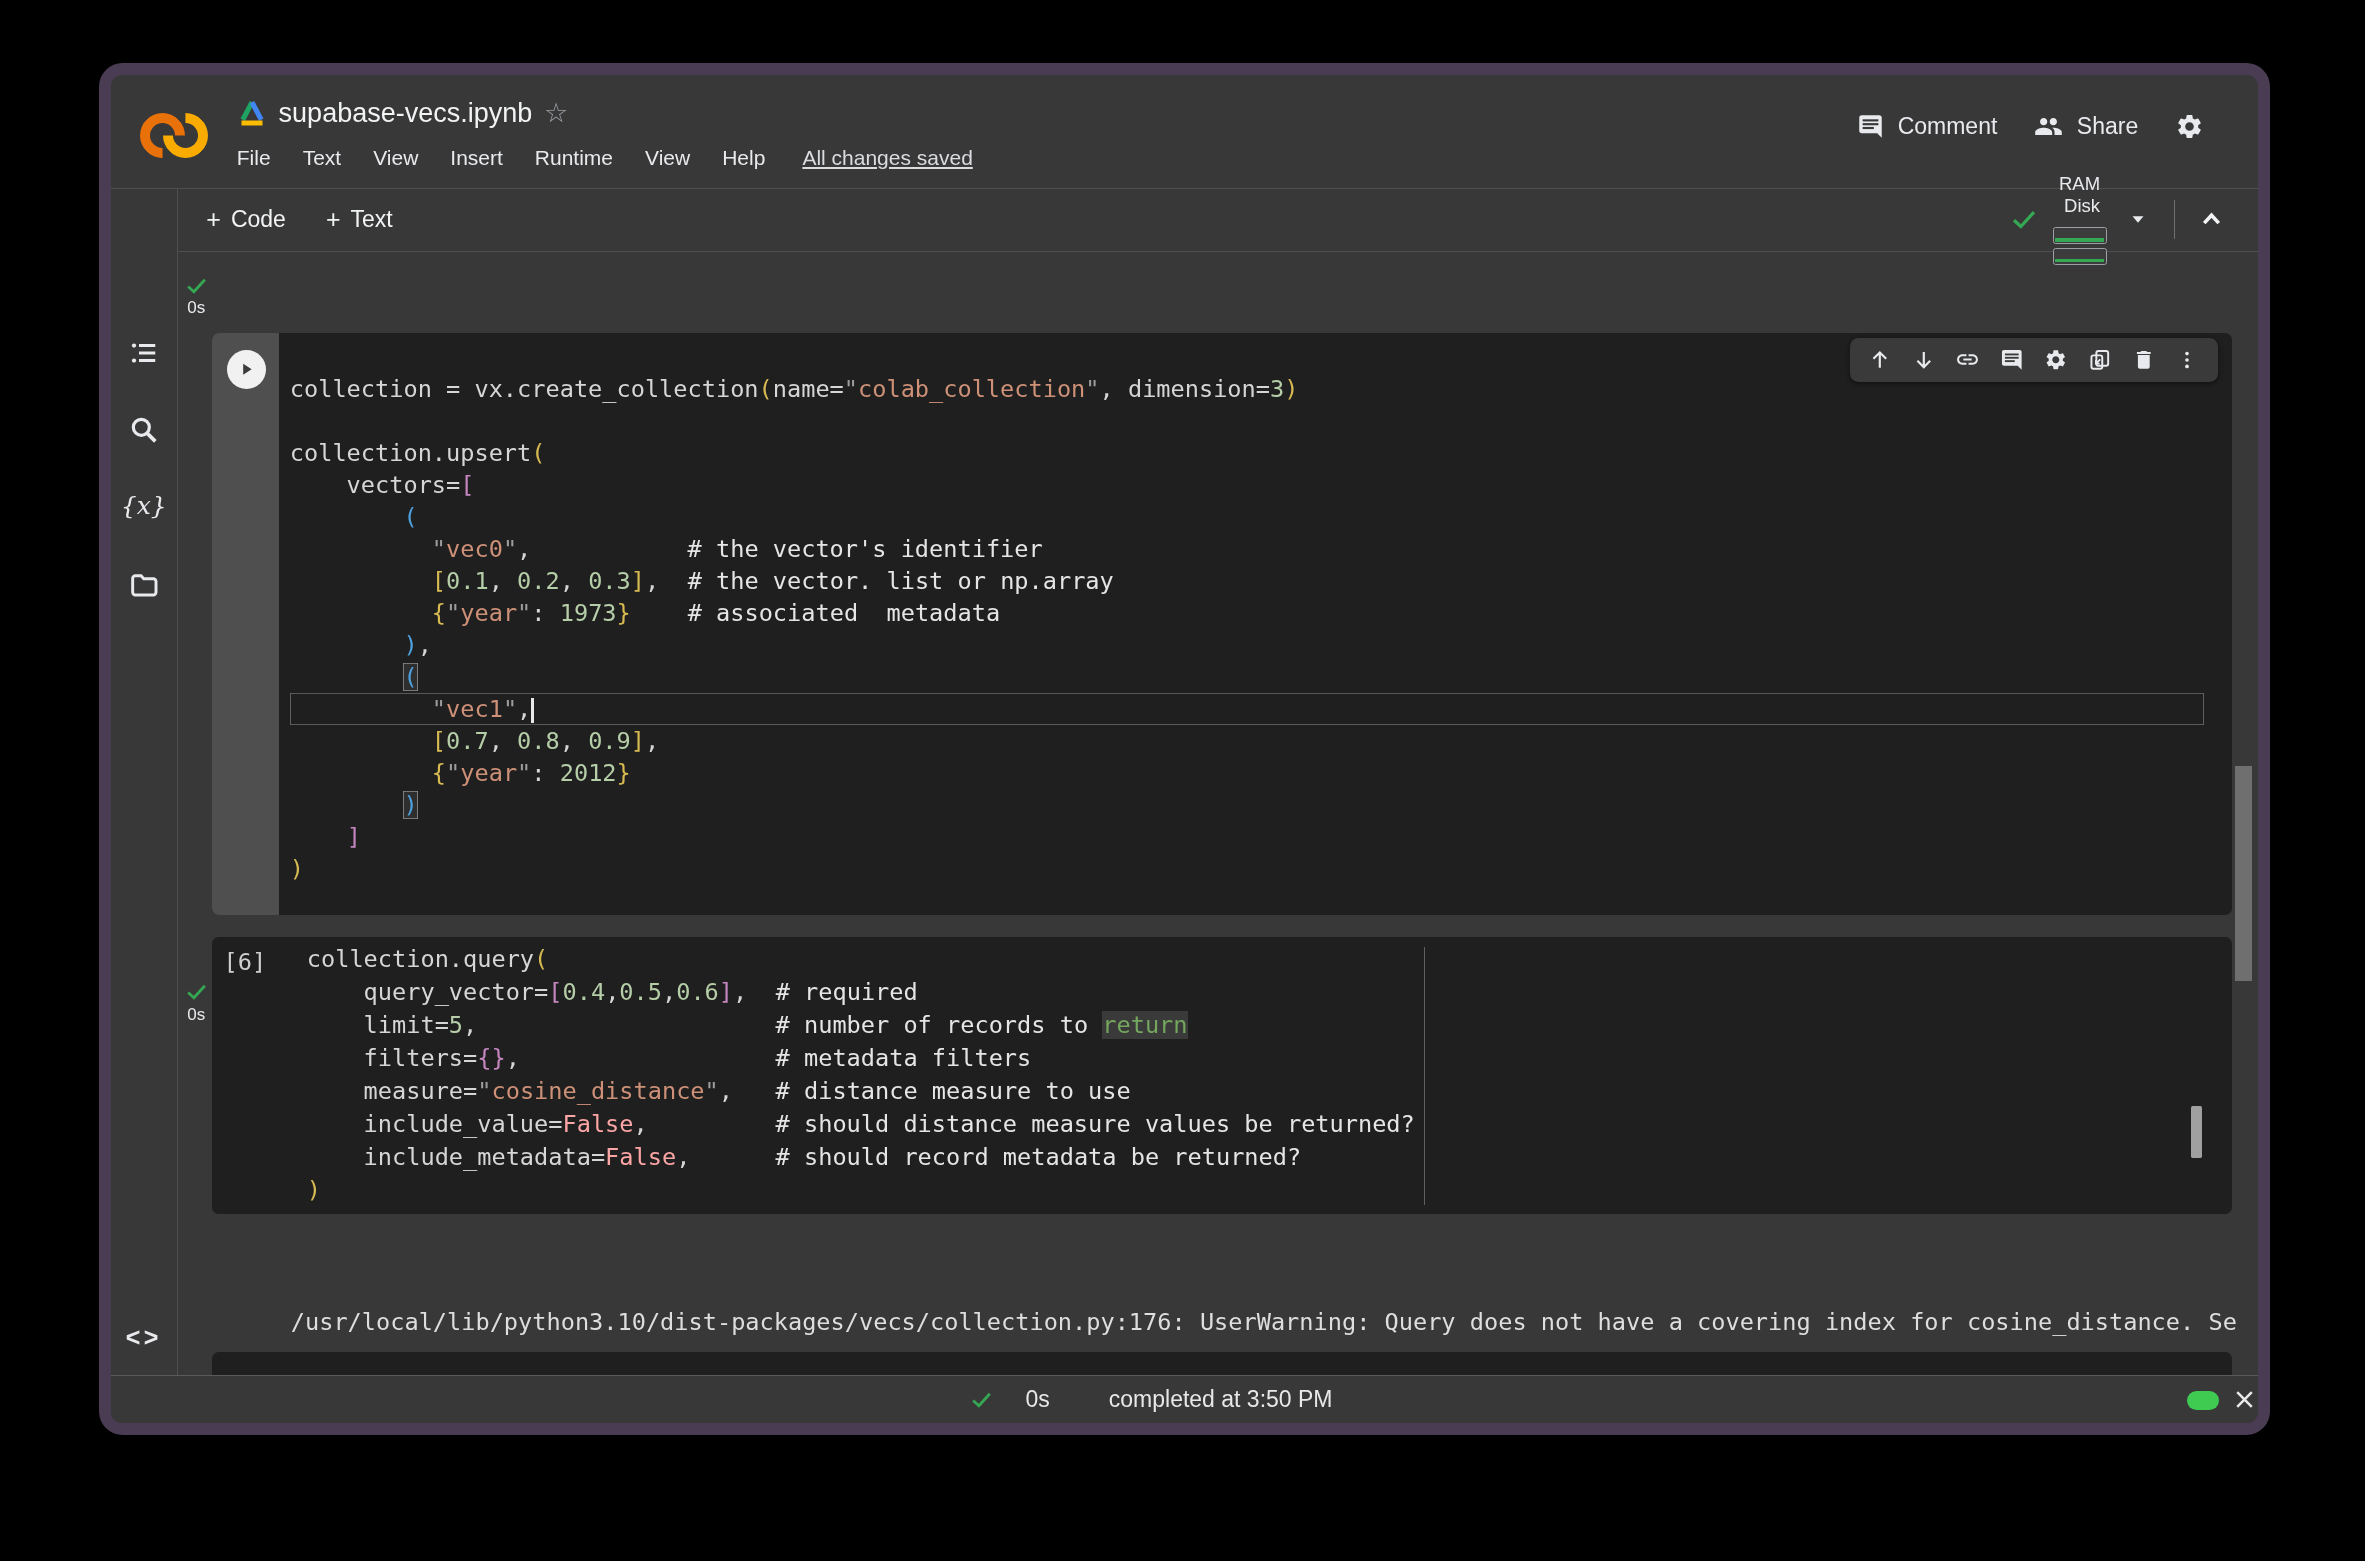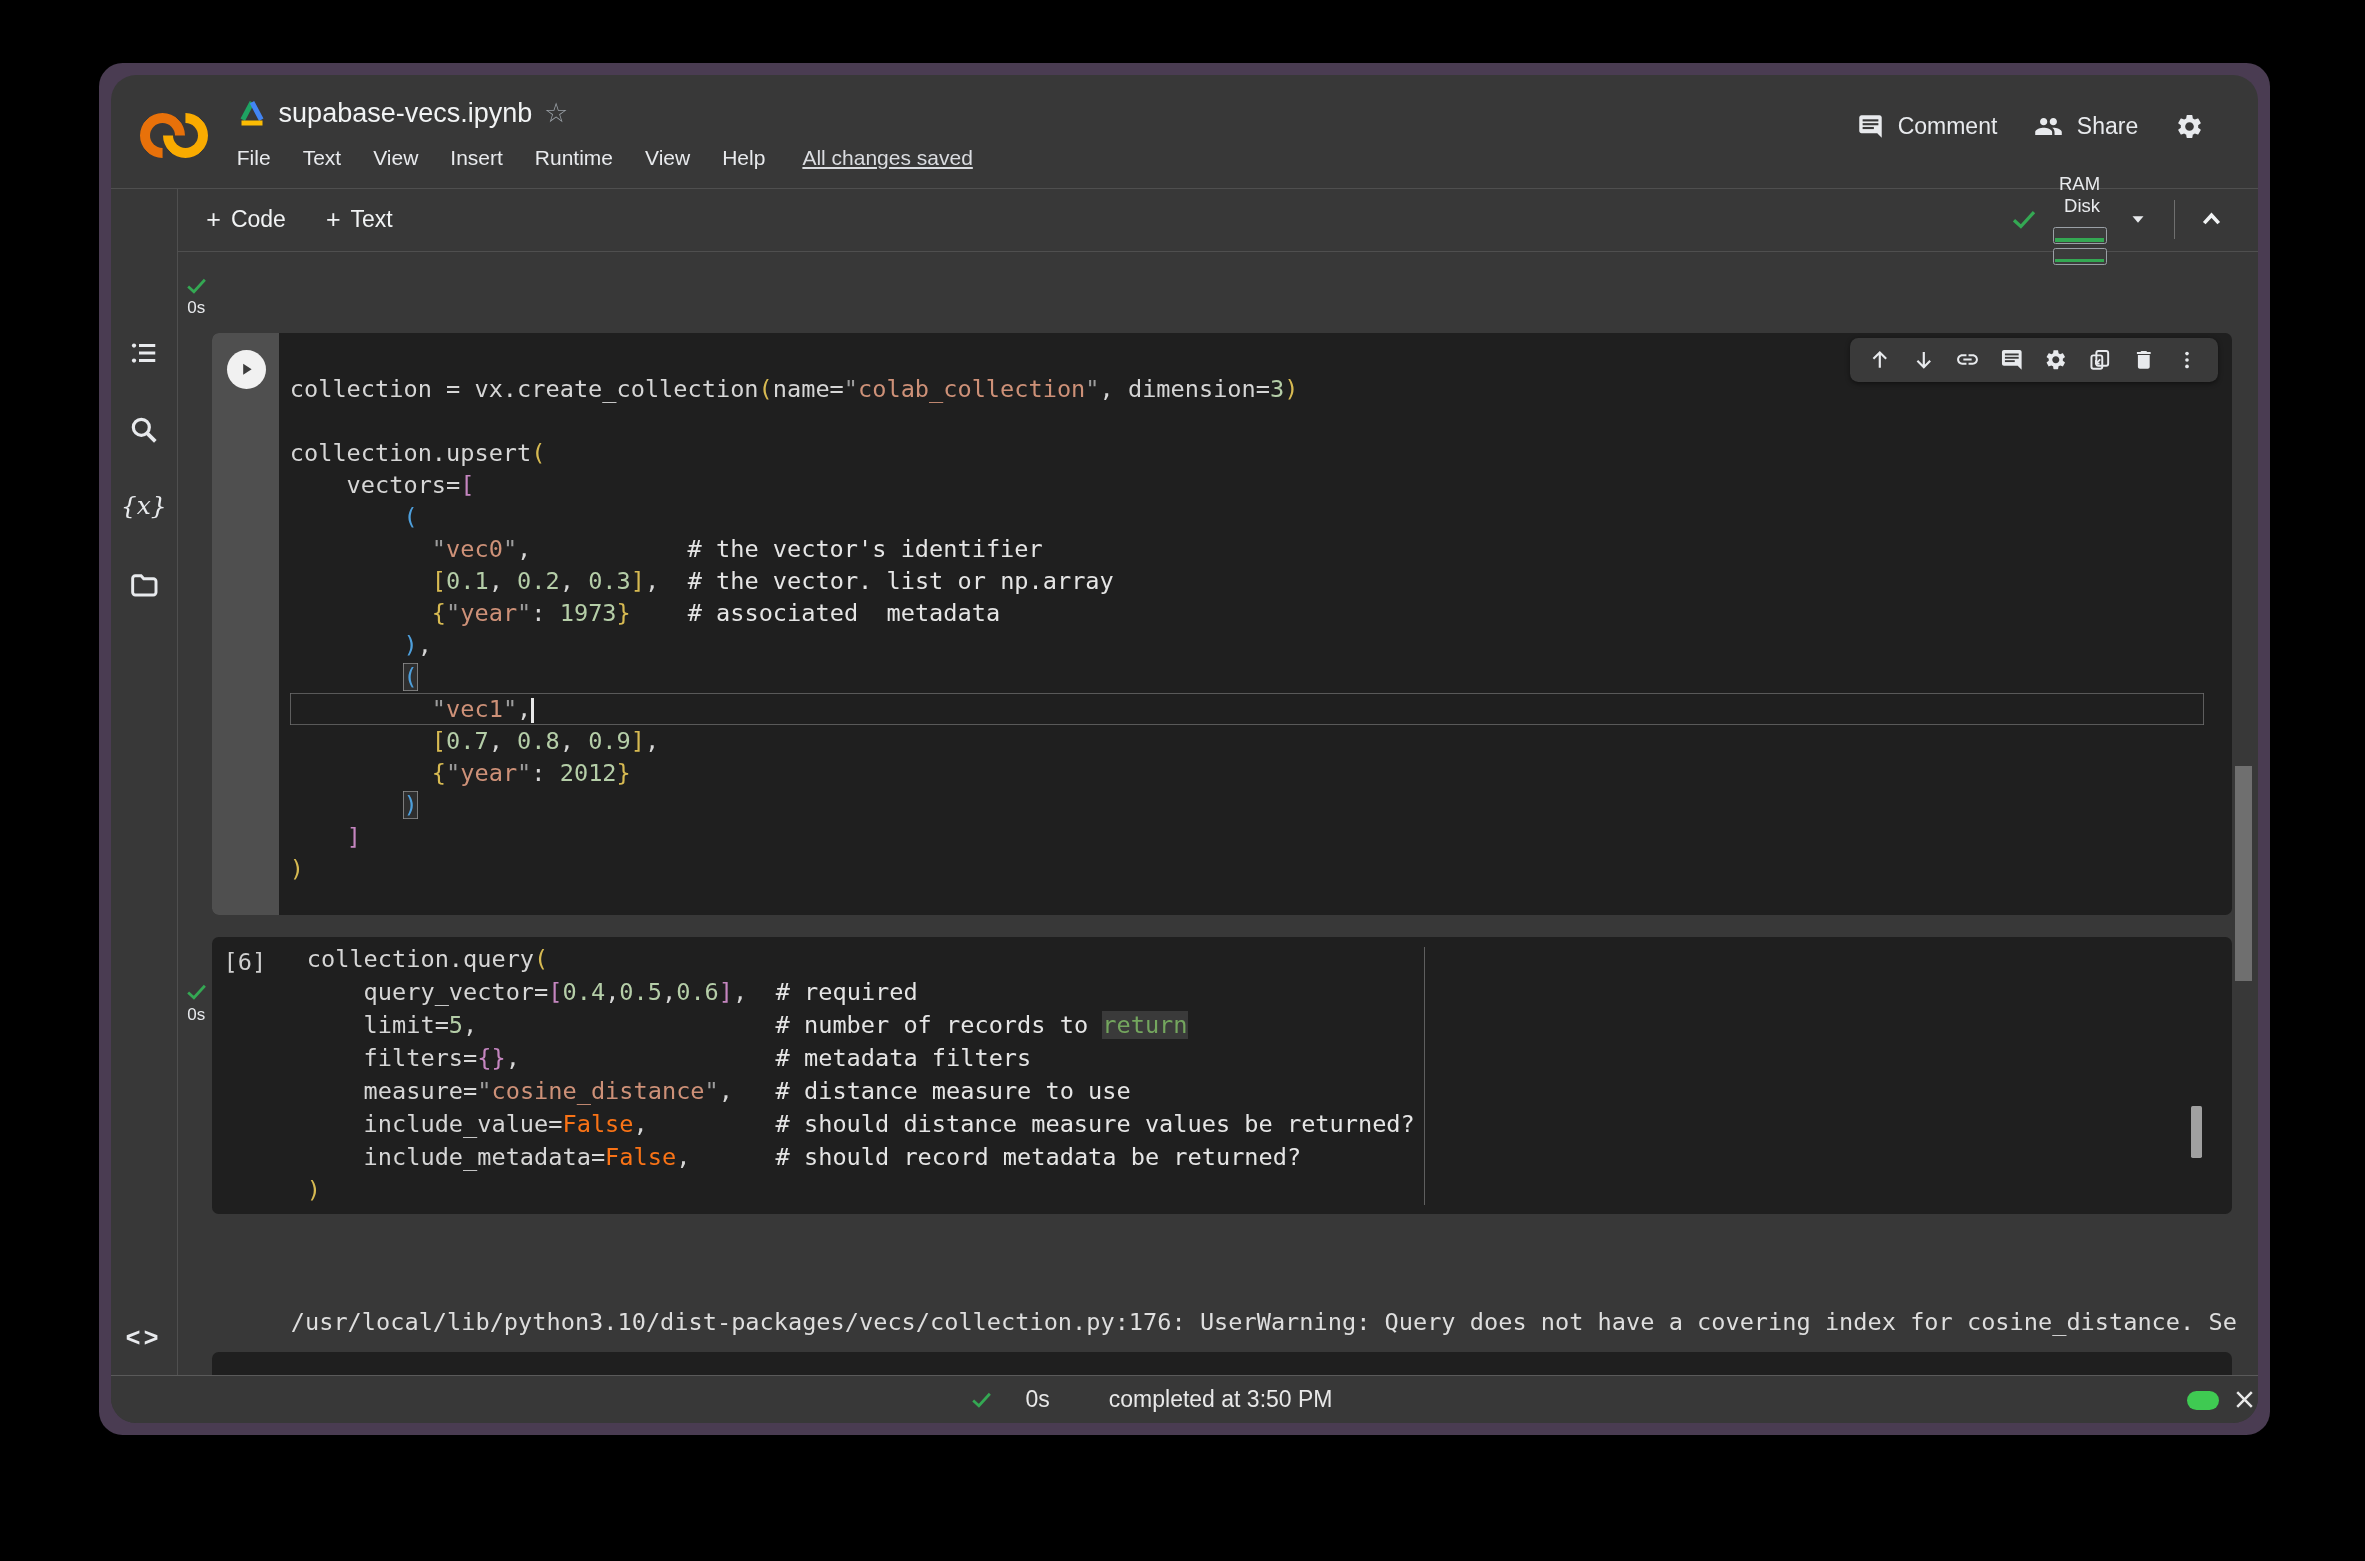--- a/index.html
+++ b/index.html
@@ -1,21 +1,21 @@
 <!DOCTYPE html>
 <html style="font-size:13.5px"><head>
 <meta charset="utf-8">
 <style>
   html,body{margin:0;padding:0;background:#000;}
   .stage{position:relative;width:2366px;height:1561px;background:#000;overflow:hidden;
          font-family:"Liberation Sans",sans-serif;color:#e8eaed;}
   .window{position:absolute;left:99px;top:63px;width:2171px;height:1372px;
           background:#4a3c52;border-radius:23.6px;box-sizing:border-box;padding:11.8px;}
   .window-inner{position:relative;width:100%;height:100%;background:#383838;
-                border-radius:25px;overflow:hidden;}
+                border-radius:11px;overflow:hidden;}
 
   
   .header{position:absolute;left:0;top:0;right:0;height:113px;border-bottom:0.8px solid #4f4f4f;}
   .logo{position:absolute;left:29px;top:37px;width:71px;height:47px;}
   .ring{position:absolute;top:1.7px;width:25px;height:25px;border:10px solid;border-radius:50%;}
   .ring.l{left:0;border-color:#e8710a;border-right-color:transparent;transform:rotate(45deg);}
   .ring.r{left:23.6px;border-color:#f9ab00;border-left-color:transparent;transform:rotate(45deg);}
   .title-row{position:absolute;left:126px;top:18.5px;height:40px;display:flex;align-items:center;gap:11.8px;}
   .nb-title{font-size:27px;color:#f1f3f4;}
   .star{font-size:27px;color:#9aa0a6;line-height:1;}
@@ -55,21 +55,21 @@
         display:flex;align-items:center;justify-content:center;}
   .margin-note{position:absolute;left:71px;width:29px;text-align:center;}
   .margin-time{font-size:17px;color:#e8eaed;}
   .code{font-family:"DejaVu Sans Mono",monospace;font-size:23.6px;white-space:pre;}
   .cell1 .code{position:absolute;left:78px;top:40px;line-height:32px;}
   .cell1 .code .code-line{height:32px;}
   .cell2 .code{position:absolute;left:74px;top:6.7px;line-height:33px;}
   .cell2 .code .code-line{height:33px;margin-left:21px;}
   .code-line.cur{box-shadow:inset 0 0 0 0.8px #6e6e6e;width:1914px;}
   .tk-d{color:#d6d6d6}.tk-s{color:#ce9178}.tk-q{color:#9d9d9d}.tk-n{color:#b5cea8}
-  .tk-c{color:#e5e5e5}.tk-k{color:#f97316}.tk-b1{color:#d7ba52}.tk-b2{color:#c586c0}.tk-b3{color:#4e9fdb}
+  .tk-c{color:#e5e5e5}.tk-k{color:#fca5a5}.tk-b1{color:#d7ba52}.tk-b2{color:#c586c0}.tk-b3{color:#4e9fdb}
   .tk-b3m{color:#4e9fdb;box-shadow:inset 0 0 0 0.8px #909090;background:rgba(255,255,255,.07);}
   .tk-ch{color:#74a65e;background:rgba(255,255,255,.12);}
   .caret{display:inline-block;width:2.5px;height:25px;background:#e8e8e8;vertical-align:text-bottom;}
   .exec-count{position:absolute;left:11.8px;top:11px;font-family:"DejaVu Sans Mono",monospace;font-size:23.6px;color:#cfcfcf;}
   .cell-divider{position:absolute;left:1212px;top:10px;bottom:8.4px;width:0.8px;background:#5f5f5f;}
   .mini-thumb{position:absolute;left:1979px;top:169px;width:11px;height:52px;background:#a0a0a0;border-radius:1.7px;}
   .cell-toolbar{position:absolute;left:1739px;top:87px;width:368px;height:44px;background:#3a3a3a;border-radius:8.4px;
                 box-shadow:0 1.7px 5px rgba(0,0,0,.45);display:flex;align-items:center;justify-content:space-around;padding:0 8.4px;box-sizing:border-box;}
   .ct-btn{display:flex;align-items:center;justify-content:center;width:29px;height:29px;color:#e8eaed;}
   .output{position:absolute;left:180px;top:996px;font-family:"DejaVu Sans Mono",monospace;font-size:23.6px;

